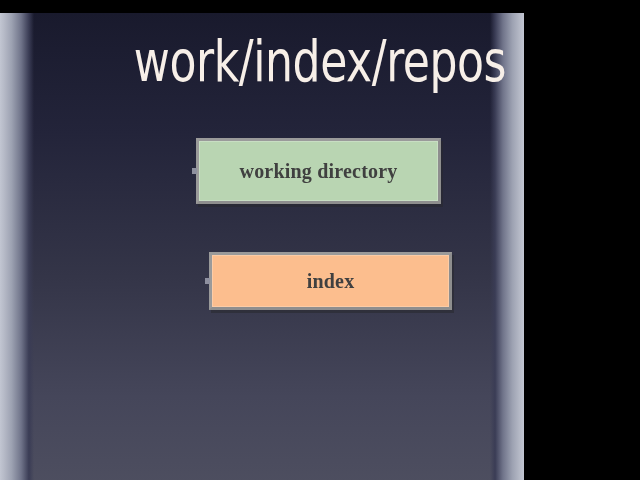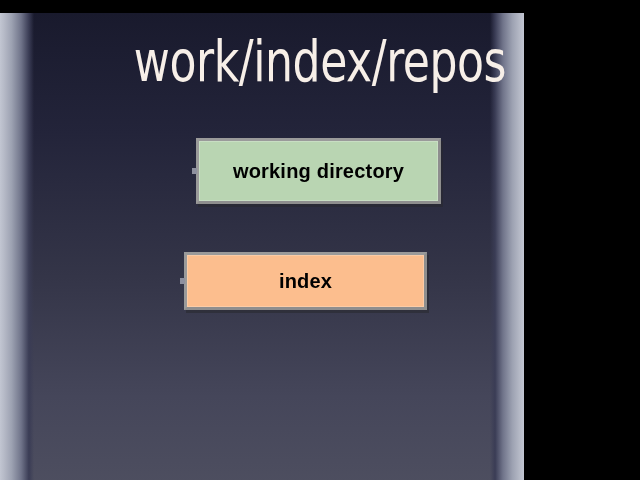--- a/index.html
+++ b/index.html
@@ -69,39 +69,39 @@
     border-left-color: #9a9a9a;
     border-right-color: #8e8e8e;
     border-bottom-color: #8e8e8e;
     box-shadow: 2px 3px 0 0 rgba(40,40,46,0.55),
                 inset 0 0 0 1px rgba(255,255,255,0.22);
     display: flex;
     align-items: center;
     justify-content: center;
   }
   .node-label {
-    font-family: Liberation Sans, sans-serif;
+    font-family: Liberation Serif, serif;
     font-weight: bold;
     font-size: 20px;
-    color: #000000;
+    color: #404040;
     letter-spacing: 0.2px;
     white-space: nowrap;
   }
   .tick {
     position: absolute;
     left: -7px;
     top: 50%;
     margin-top: -3px;
     width: 5px;
     height: 6px;
     background: #8e909f;
   }
 
   #node-working  { left: 196px; top: 125px; width: 245px; height: 66px; background: #b9d5b2; }
-  #node-index    { left: 184px; top: 239px; width: 243px; height: 58px; background: #fcbe8e; align-items: center; }
+  #node-index    { left: 209px; top: 239px; width: 243px; height: 58px; background: #fcbe8e; align-items: center; }
   #node-repository { left: 196px; top: 347px; width: 248px; height: 53px; background: #8db6ed; }
 </style>
 </head>
 <body>
 
 <div id="slide">
 
   <div id="edge-left"></div>
   <div id="edge-right"></div>
   <div id="edge-bottom"></div>

